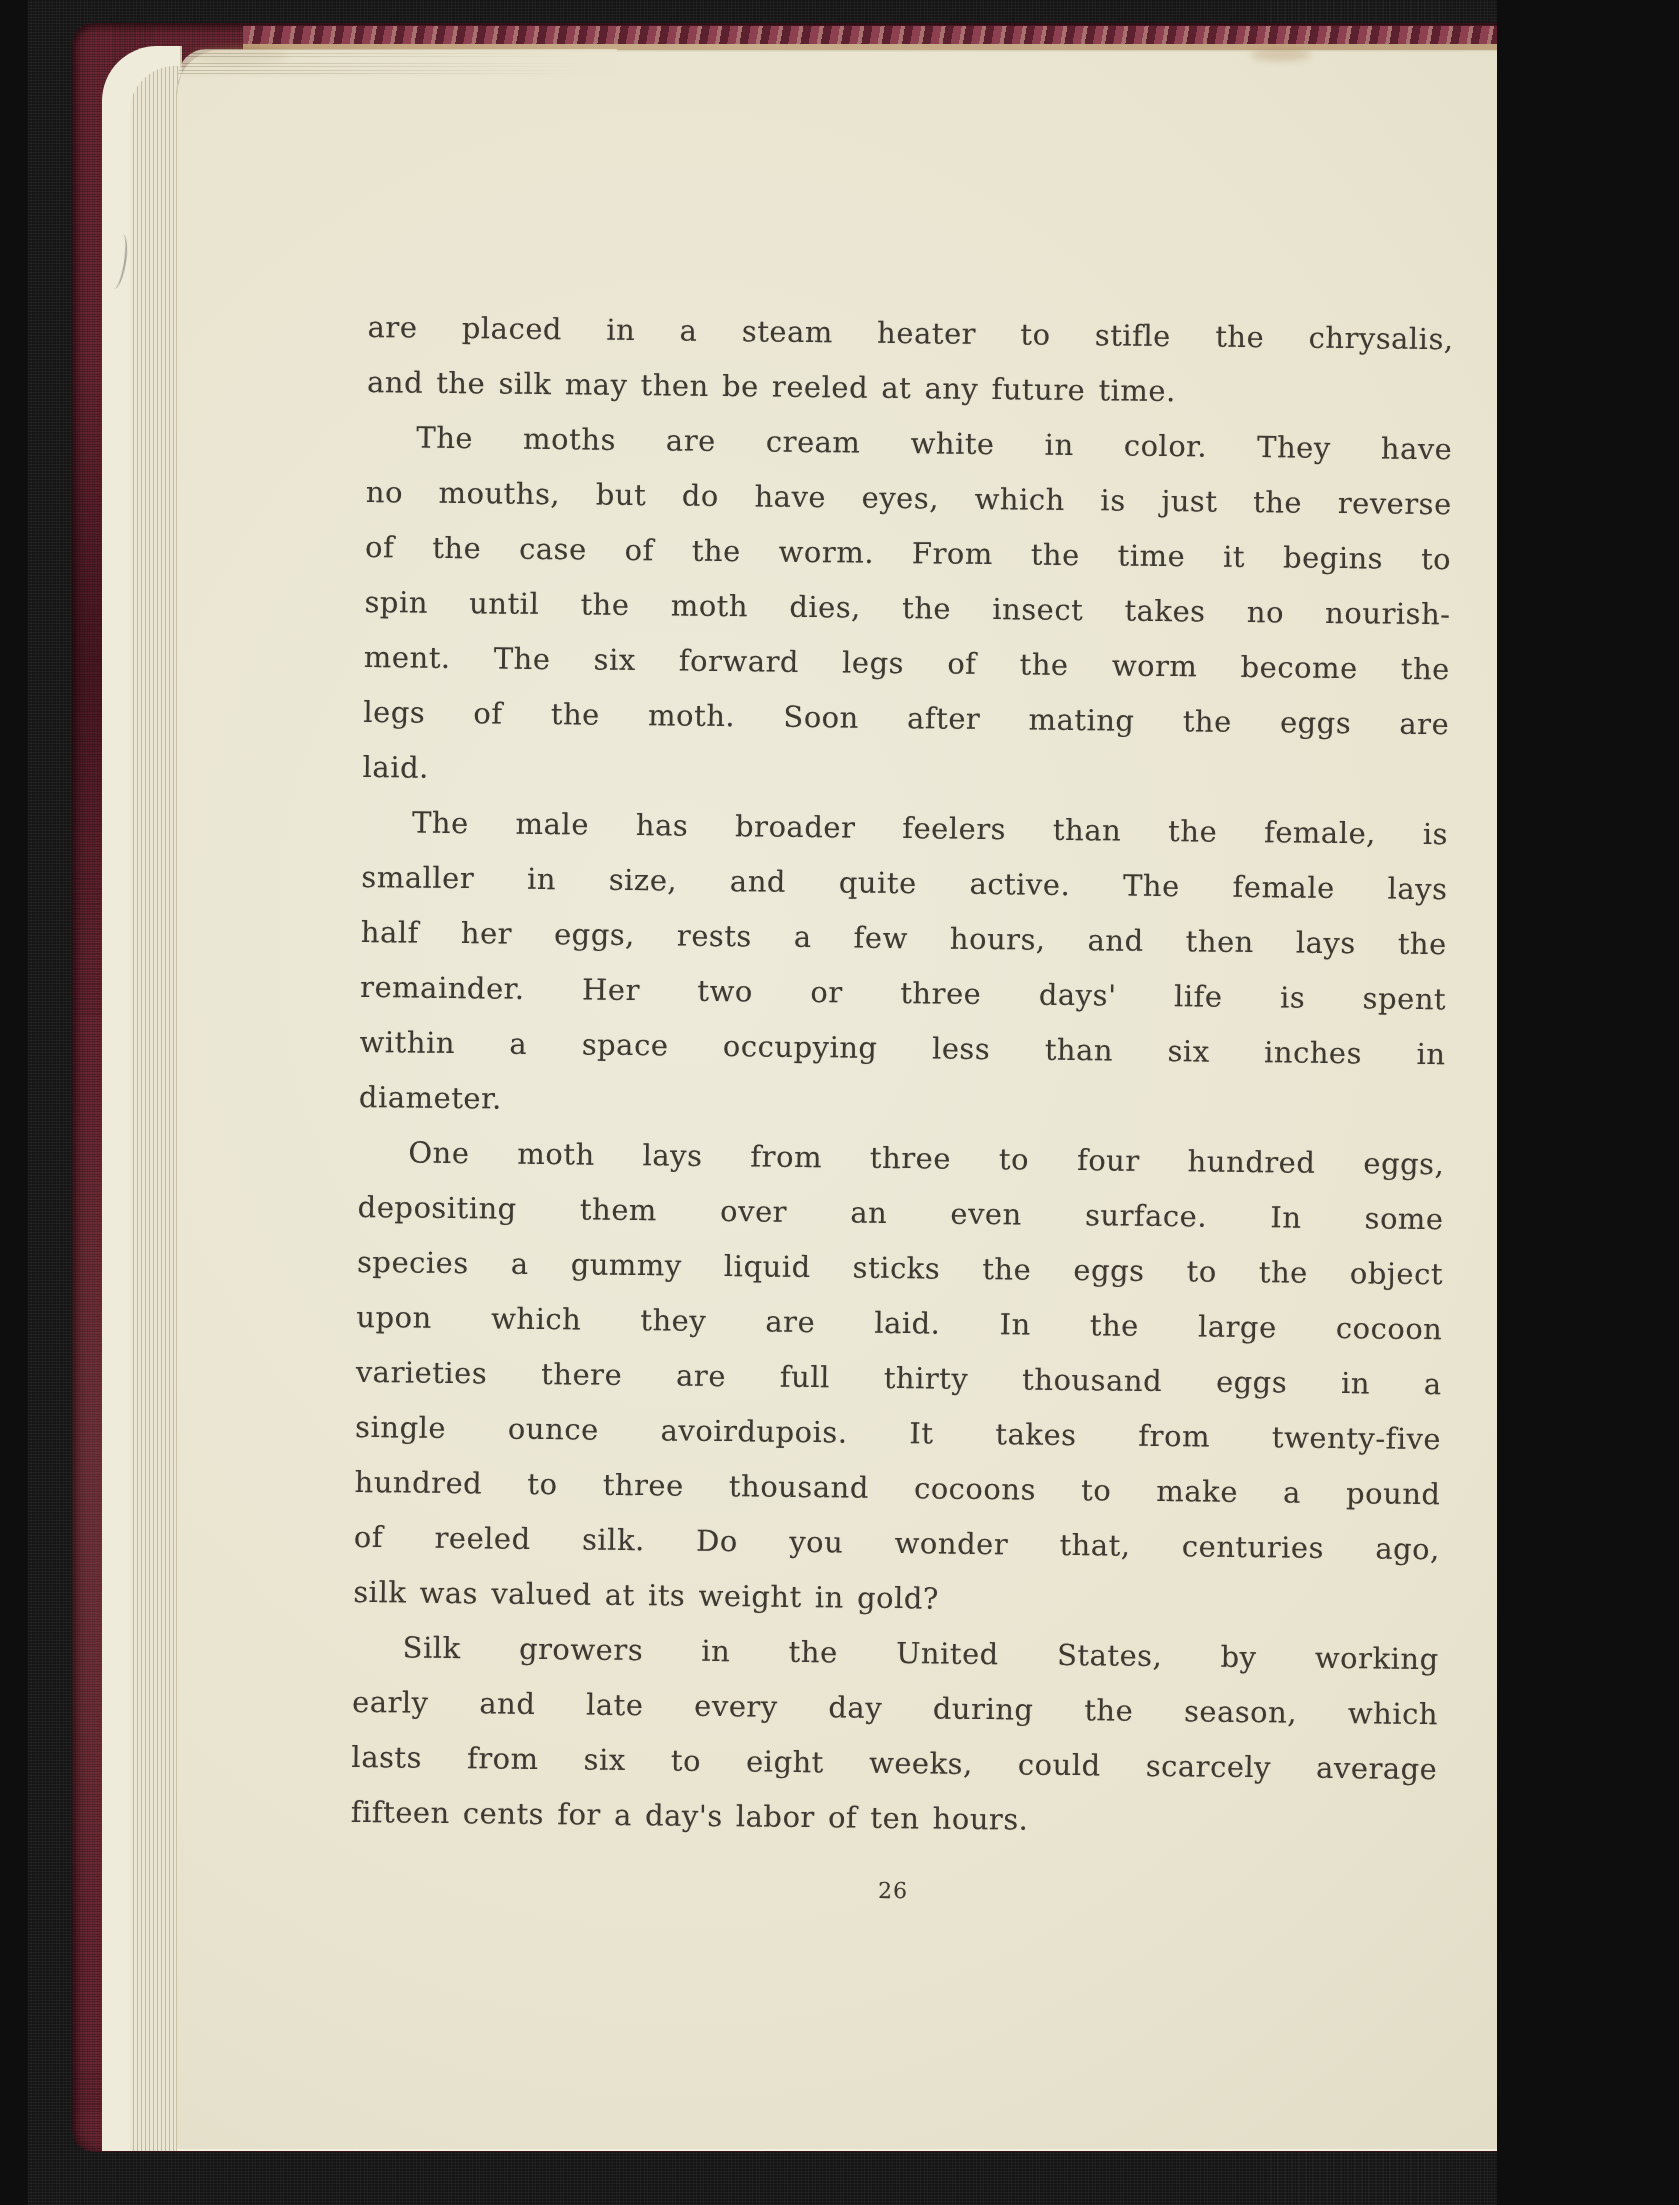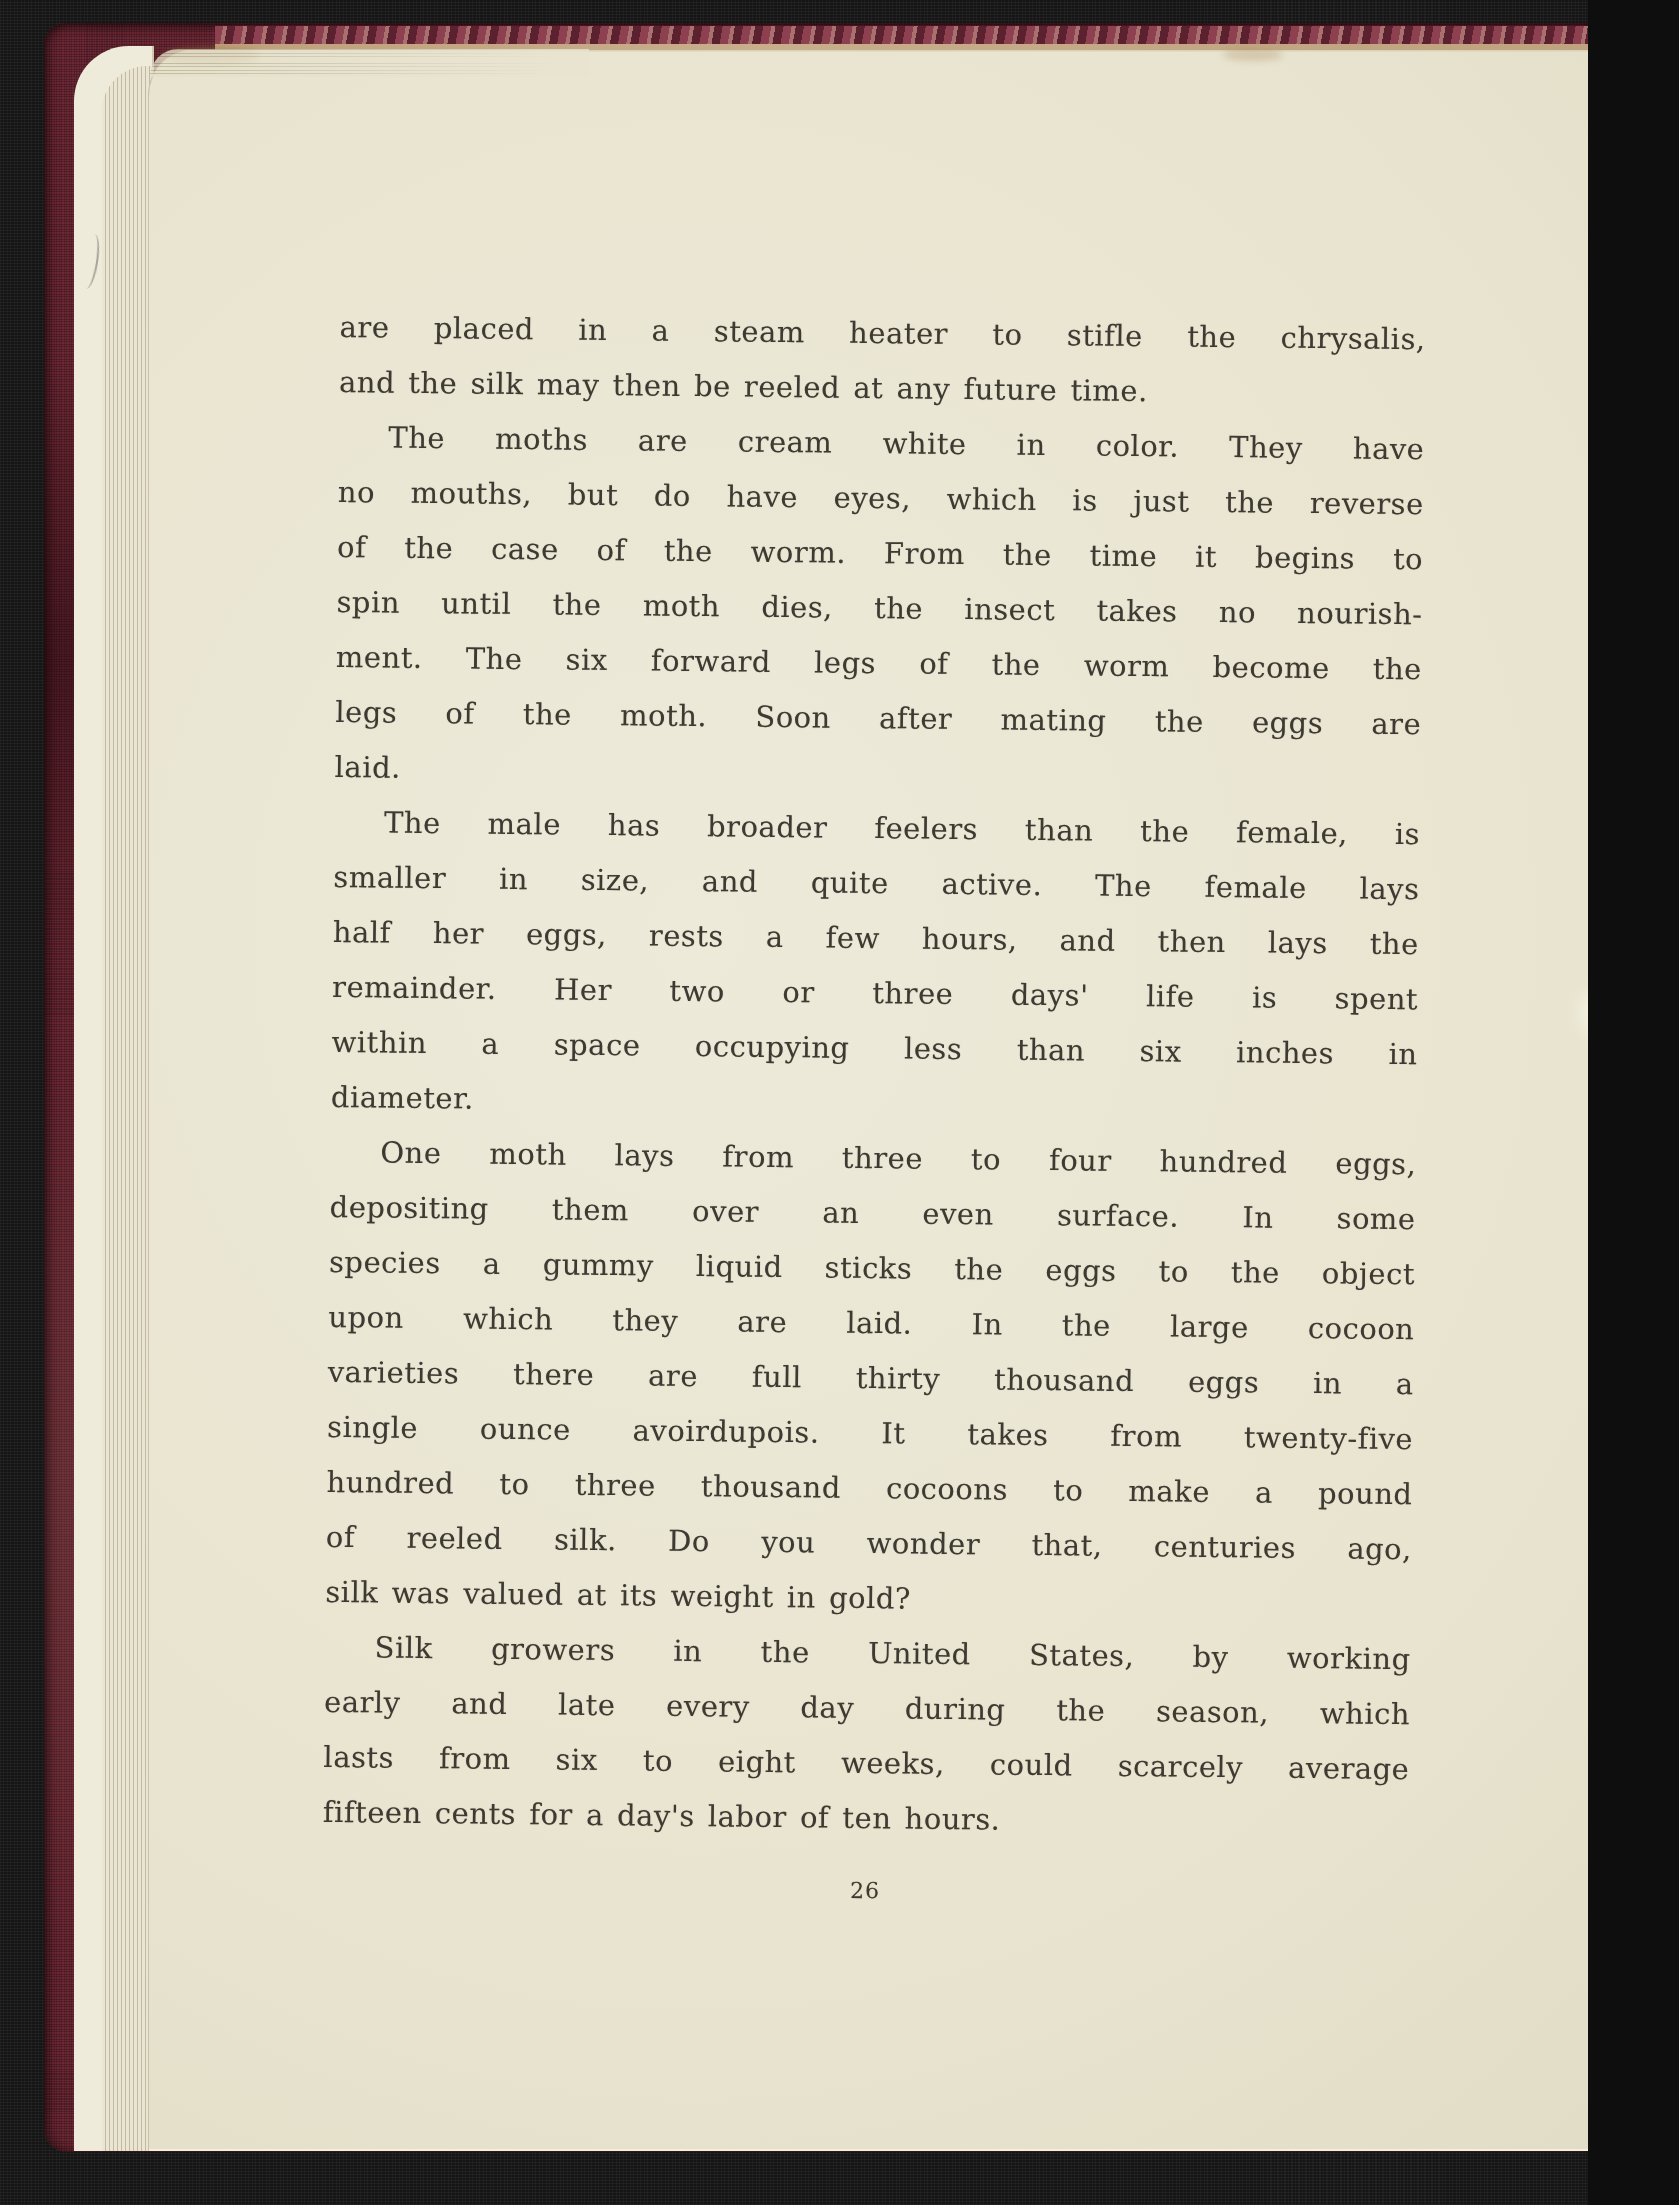--- a/index.html
+++ b/index.html
@@ -1,20 +1,21 @@
 <!DOCTYPE html>
 <html style="font-size:8px"><head>
 <meta charset="utf-8">
 <style>
   html,body{margin:0;padding:0;background:#0e0e0e;}
-  .scene{position:relative;width:1588px;height:2205px;overflow:hidden;
+  .scene{position:relative;width:1469px;height:2205px;overflow:hidden;
     background-color:#151515;
     background-image:
       repeating-linear-gradient(0deg, rgba(255,255,255,0.045) 0 1px, transparent 1px 3px),
       repeating-linear-gradient(90deg, rgba(255,255,255,0.035) 0 1px, transparent 1px 3.5px);
+    margin-left: 28px;
   }
   
   .cover{position:absolute;left:44px;top:23px;right:0;bottom:53px;
     background-color:#6c2834;
     background-image:
       radial-gradient(ellipse 60% 30% at 12% 70%, rgba(120,70,70,0.45), transparent 70%),
       radial-gradient(ellipse 40% 20% at 4% 30%, rgba(40,10,16,0.55), transparent 70%),
       repeating-linear-gradient(0deg, rgba(0,0,0,0.22) 0 1px, transparent 1px 2.5px),
       repeating-linear-gradient(90deg, rgba(0,0,0,0.18) 0 1px, transparent 1px 2.5px);
     border-radius:21px 0 0 23px;

